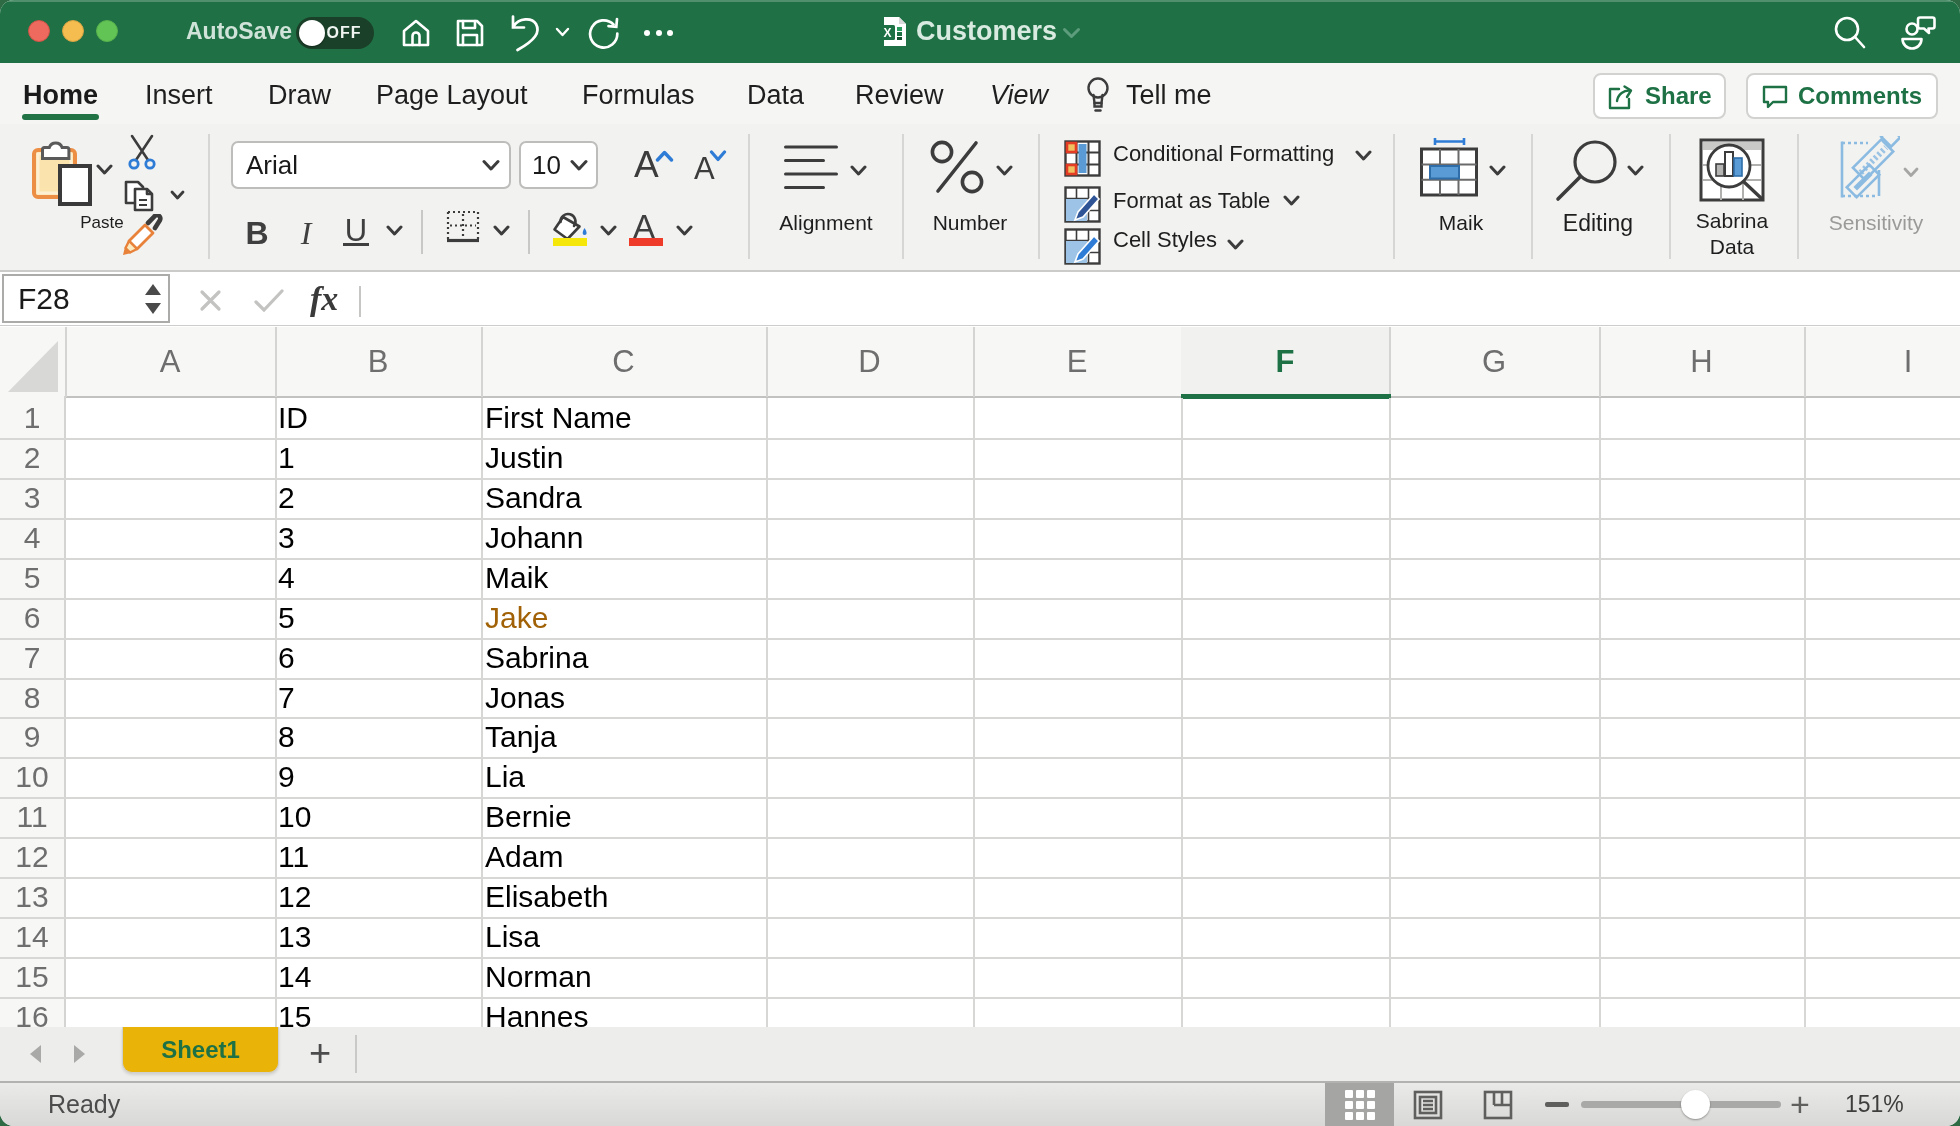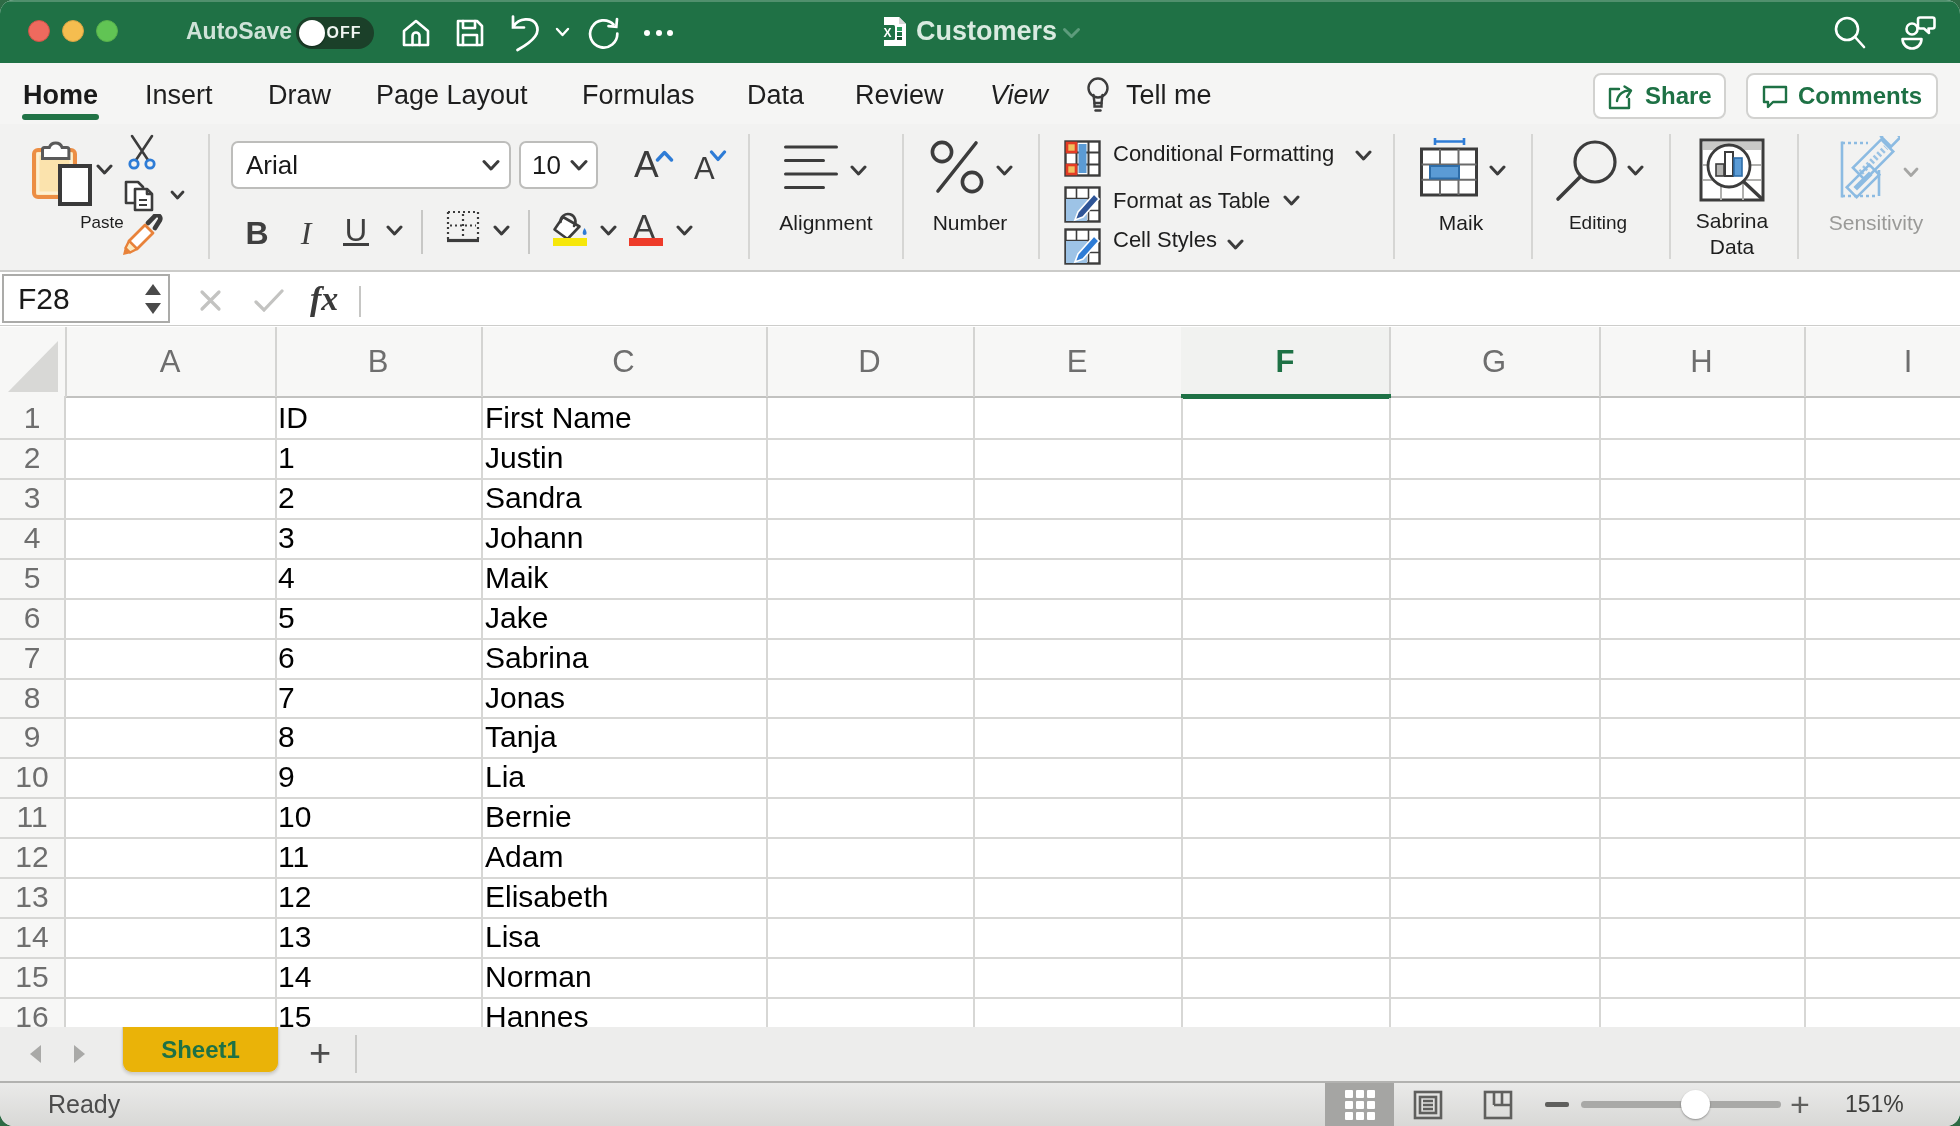--- a/index.html
+++ b/index.html
@@ -252,21 +252,21 @@
         <path d="M2 2 L8.5 9 L15 2"></path>
       </svg>
     <div class="abs" style="left:1396px;top:86px;width:130px;height:26px;display:flex;align-items:center;justify-content:center;font-size:21px;color:#1e1e1e;">Maik</div>
     <svg class="abs" style="left:1552px;top:14px;" width="66" height="66" viewBox="0 0 66 66" fill="none" stroke="#3c3c3c">
       <circle cx="43" cy="24" r="20" stroke-width="3.2"></circle>
       <path d="M28.5 38.5 L6 61" stroke-width="3.6" stroke-linecap="round"></path>
     </svg>
     <svg class="abs" style="left:1627px;top:41px;" width="17" height="12" viewBox="0 0 17 12" fill="none" stroke="#3c3c3c" stroke-width="3" stroke-linecap="round" stroke-linejoin="round">
         <path d="M2 2 L8.5 9 L15 2"></path>
       </svg>
-    <div class="abs" style="left:1533px;top:86px;width:130px;height:26px;display:flex;align-items:center;justify-content:center;font-size:19px;color:#1e1e1e;">Editing</div>
+    <div class="abs" style="left:1533px;top:86px;width:130px;height:26px;display:flex;align-items:center;justify-content:center;font-size:23px;color:#1e1e1e;">Editing</div>
     <svg class="abs" style="left:1699px;top:14px;" width="66" height="64" viewBox="0 0 66 64">
       <rect x="2" y="2" width="62" height="60" fill="#fff" stroke="#3c3c3c" stroke-width="3"></rect>
       <rect x="4" y="4" width="58" height="8" fill="#c9c9c7"></rect>
       <path d="M4 27 h58 M4 42 h58 M22 12 v50 M44 12 v50" stroke="#b0b0ae" stroke-width="2"></path>
       <circle cx="30" cy="28" r="21" fill="#fff" stroke="#3c3c3c" stroke-width="2.8"></circle>
       <rect x="17" y="26" width="8" height="12" fill="#b5b5b3" stroke="#3c3c3c" stroke-width="1.6"></rect>
       <rect x="26" y="14" width="8" height="24" fill="#fff" stroke="#3c3c3c" stroke-width="2"></rect>
       <rect x="35" y="20" width="8" height="18" fill="#5b9bd5" stroke="#2e6da8" stroke-width="1.6"></rect>
       <path d="M45 44 L62 60" stroke="#3c3c3c" stroke-width="3.4" stroke-linecap="round"></path>
     </svg>
@@ -380,21 +380,21 @@
     <div class="abs" style="left:485px;top:71px;width:270px;height:40px;display:flex;align-items:center;font-size:30px;color:#000;">First Name</div>
     <div class="abs" style="left:278px;top:111px;width:190px;height:40px;display:flex;align-items:center;font-size:30px;color:#000;">1</div>
     <div class="abs" style="left:485px;top:111px;width:270px;height:40px;display:flex;align-items:center;font-size:30px;color:#000;">Justin</div>
     <div class="abs" style="left:278px;top:151px;width:190px;height:40px;display:flex;align-items:center;font-size:30px;color:#000;">2</div>
     <div class="abs" style="left:485px;top:151px;width:270px;height:40px;display:flex;align-items:center;font-size:30px;color:#000;">Sandra</div>
     <div class="abs" style="left:278px;top:191px;width:190px;height:40px;display:flex;align-items:center;font-size:30px;color:#000;">3</div>
     <div class="abs" style="left:485px;top:191px;width:270px;height:40px;display:flex;align-items:center;font-size:30px;color:#000;">Johann</div>
     <div class="abs" style="left:278px;top:231px;width:190px;height:40px;display:flex;align-items:center;font-size:30px;color:#000;">4</div>
     <div class="abs" style="left:485px;top:231px;width:270px;height:40px;display:flex;align-items:center;font-size:30px;color:#000;">Maik</div>
     <div class="abs" style="left:278px;top:271px;width:190px;height:40px;display:flex;align-items:center;font-size:30px;color:#000;">5</div>
-    <div class="abs" style="left:485px;top:271px;width:270px;height:40px;display:flex;align-items:center;font-size:30px;color:#000000;">Jake</div>
+    <div class="abs" style="left:485px;top:271px;width:270px;height:40px;display:flex;align-items:center;font-size:30px;color:#a16207;">Jake</div>
     <div class="abs" style="left:278px;top:311px;width:190px;height:40px;display:flex;align-items:center;font-size:30px;color:#000;">6</div>
     <div class="abs" style="left:485px;top:311px;width:270px;height:40px;display:flex;align-items:center;font-size:30px;color:#000;">Sabrina</div>
     <div class="abs" style="left:278px;top:351px;width:190px;height:40px;display:flex;align-items:center;font-size:30px;color:#000;">7</div>
     <div class="abs" style="left:485px;top:351px;width:270px;height:40px;display:flex;align-items:center;font-size:30px;color:#000;">Jonas</div>
     <div class="abs" style="left:278px;top:390px;width:190px;height:40px;display:flex;align-items:center;font-size:30px;color:#000;">8</div>
     <div class="abs" style="left:485px;top:390px;width:270px;height:40px;display:flex;align-items:center;font-size:30px;color:#000;">Tanja</div>
     <div class="abs" style="left:278px;top:430px;width:190px;height:40px;display:flex;align-items:center;font-size:30px;color:#000;">9</div>
     <div class="abs" style="left:485px;top:430px;width:270px;height:40px;display:flex;align-items:center;font-size:30px;color:#000;">Lia</div>
     <div class="abs" style="left:278px;top:470px;width:190px;height:40px;display:flex;align-items:center;font-size:30px;color:#000;">10</div>
     <div class="abs" style="left:485px;top:470px;width:270px;height:40px;display:flex;align-items:center;font-size:30px;color:#000;">Bernie</div>

